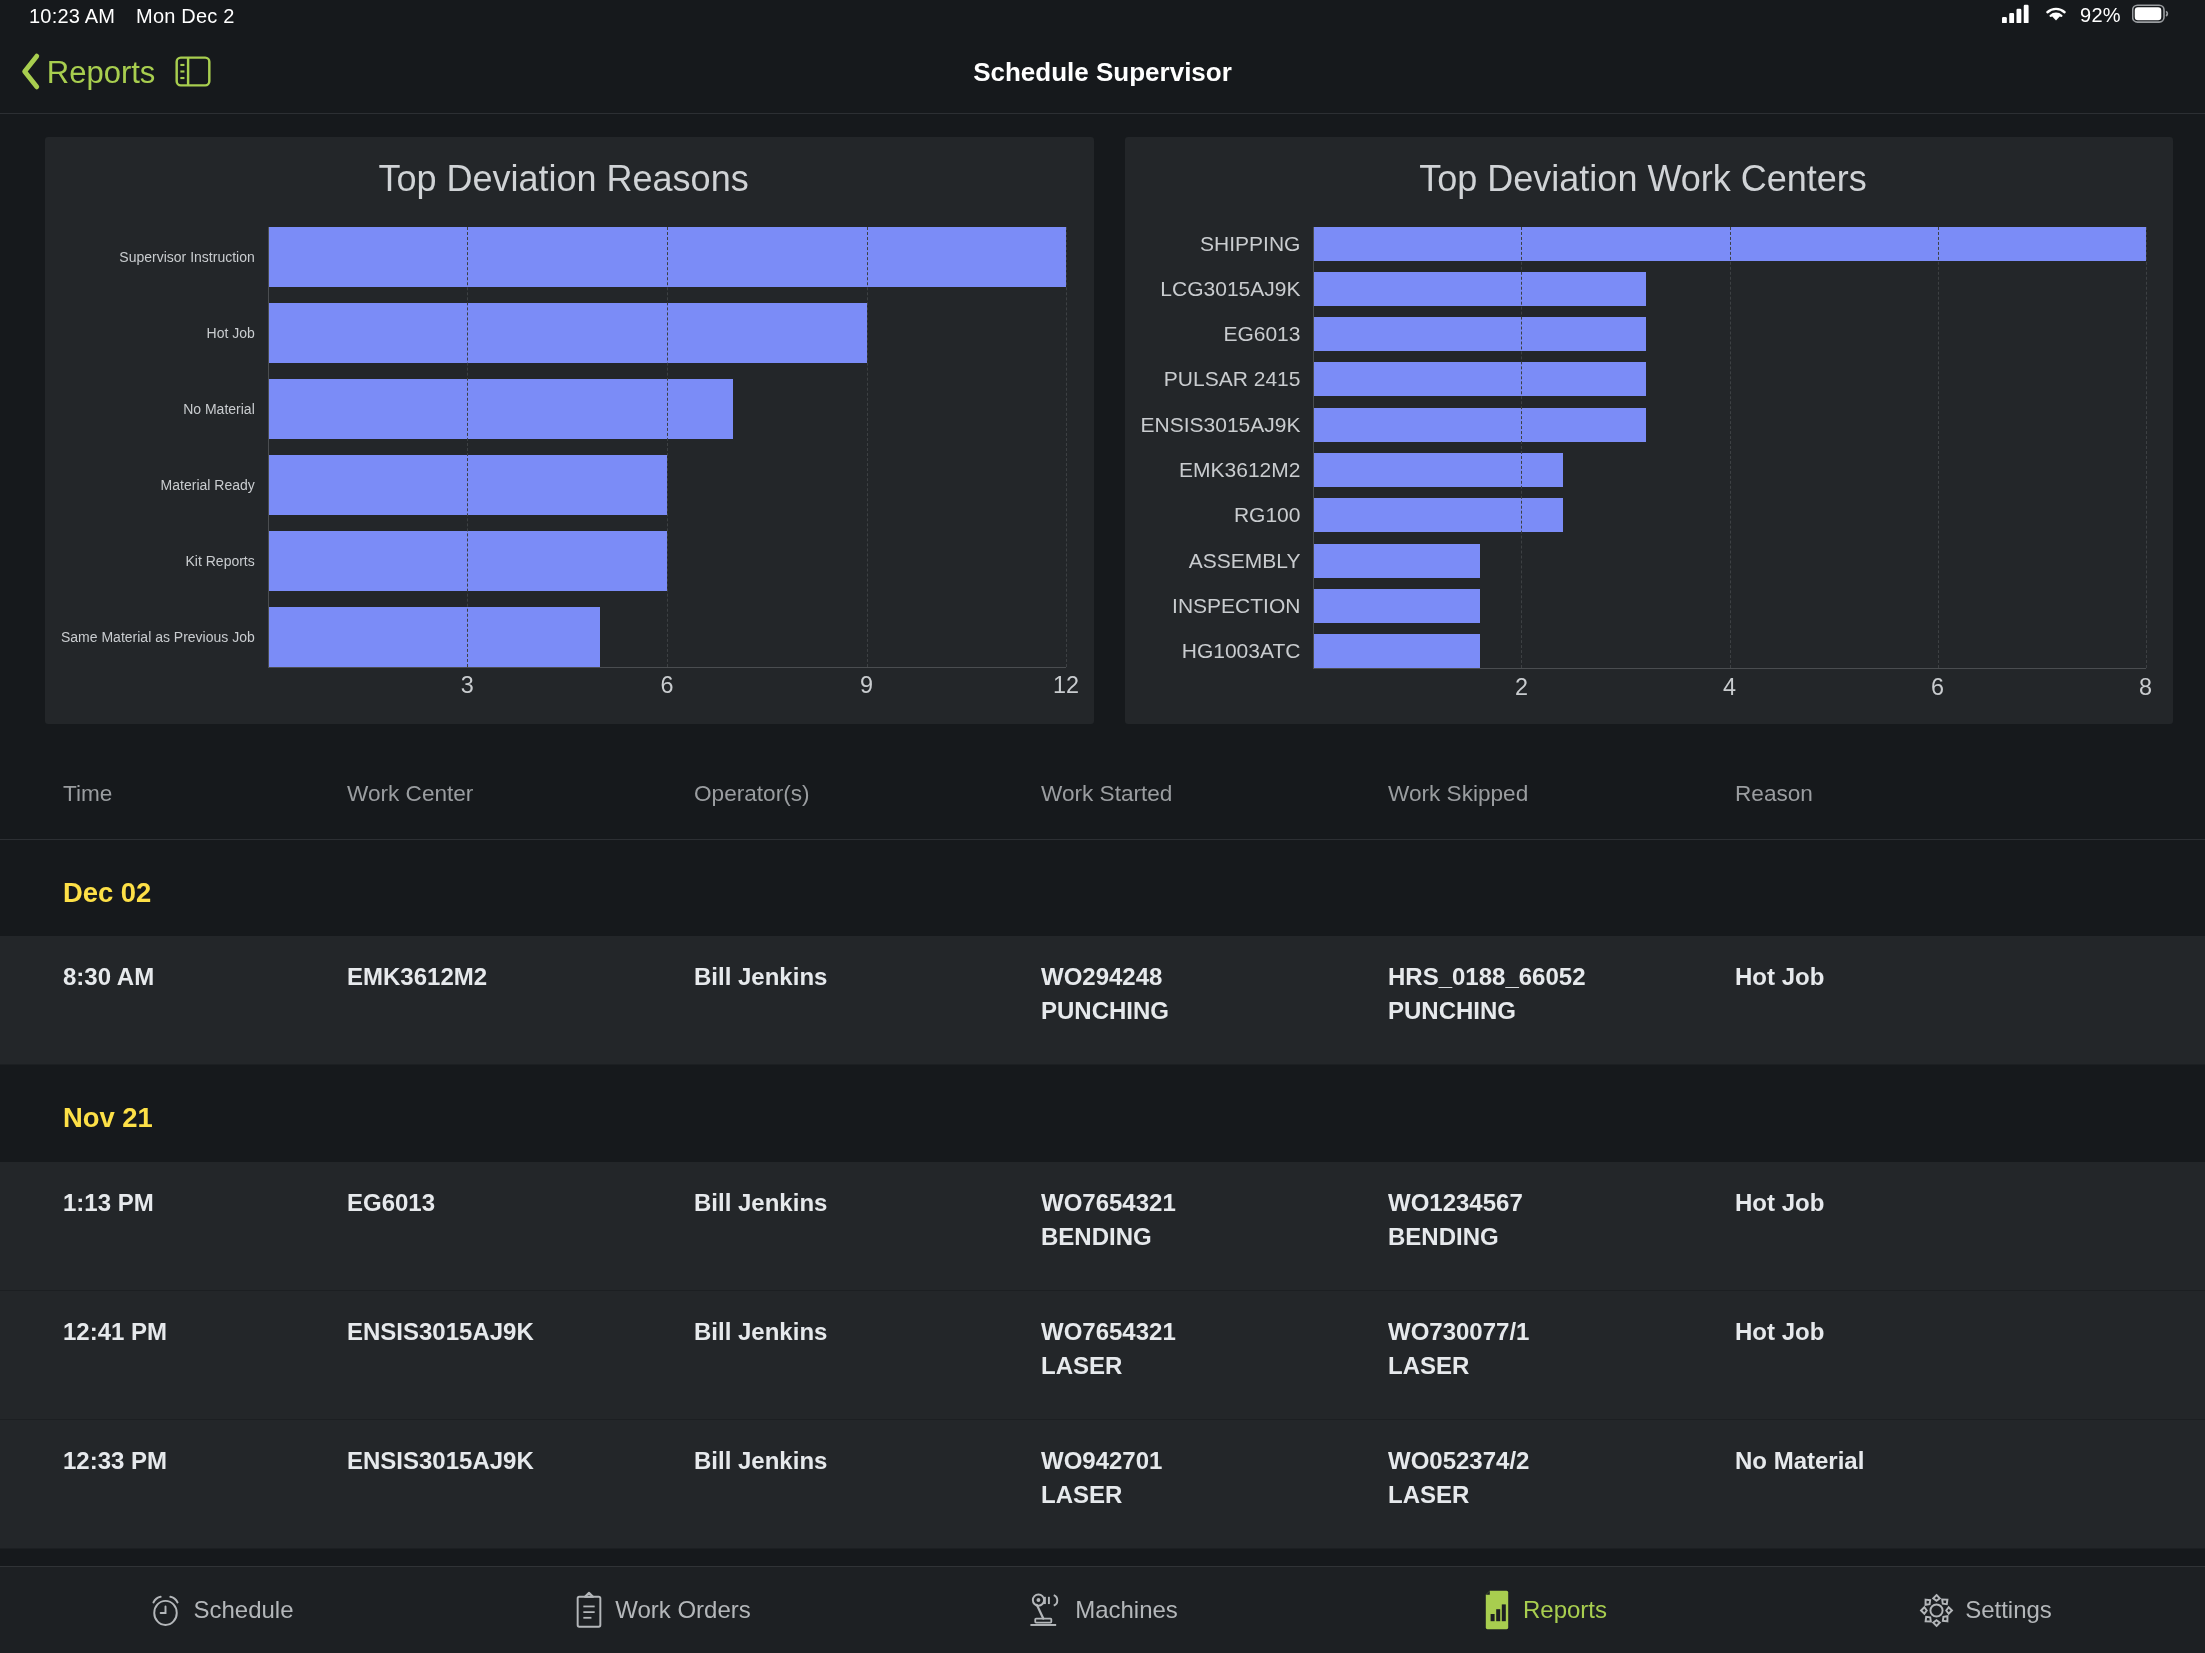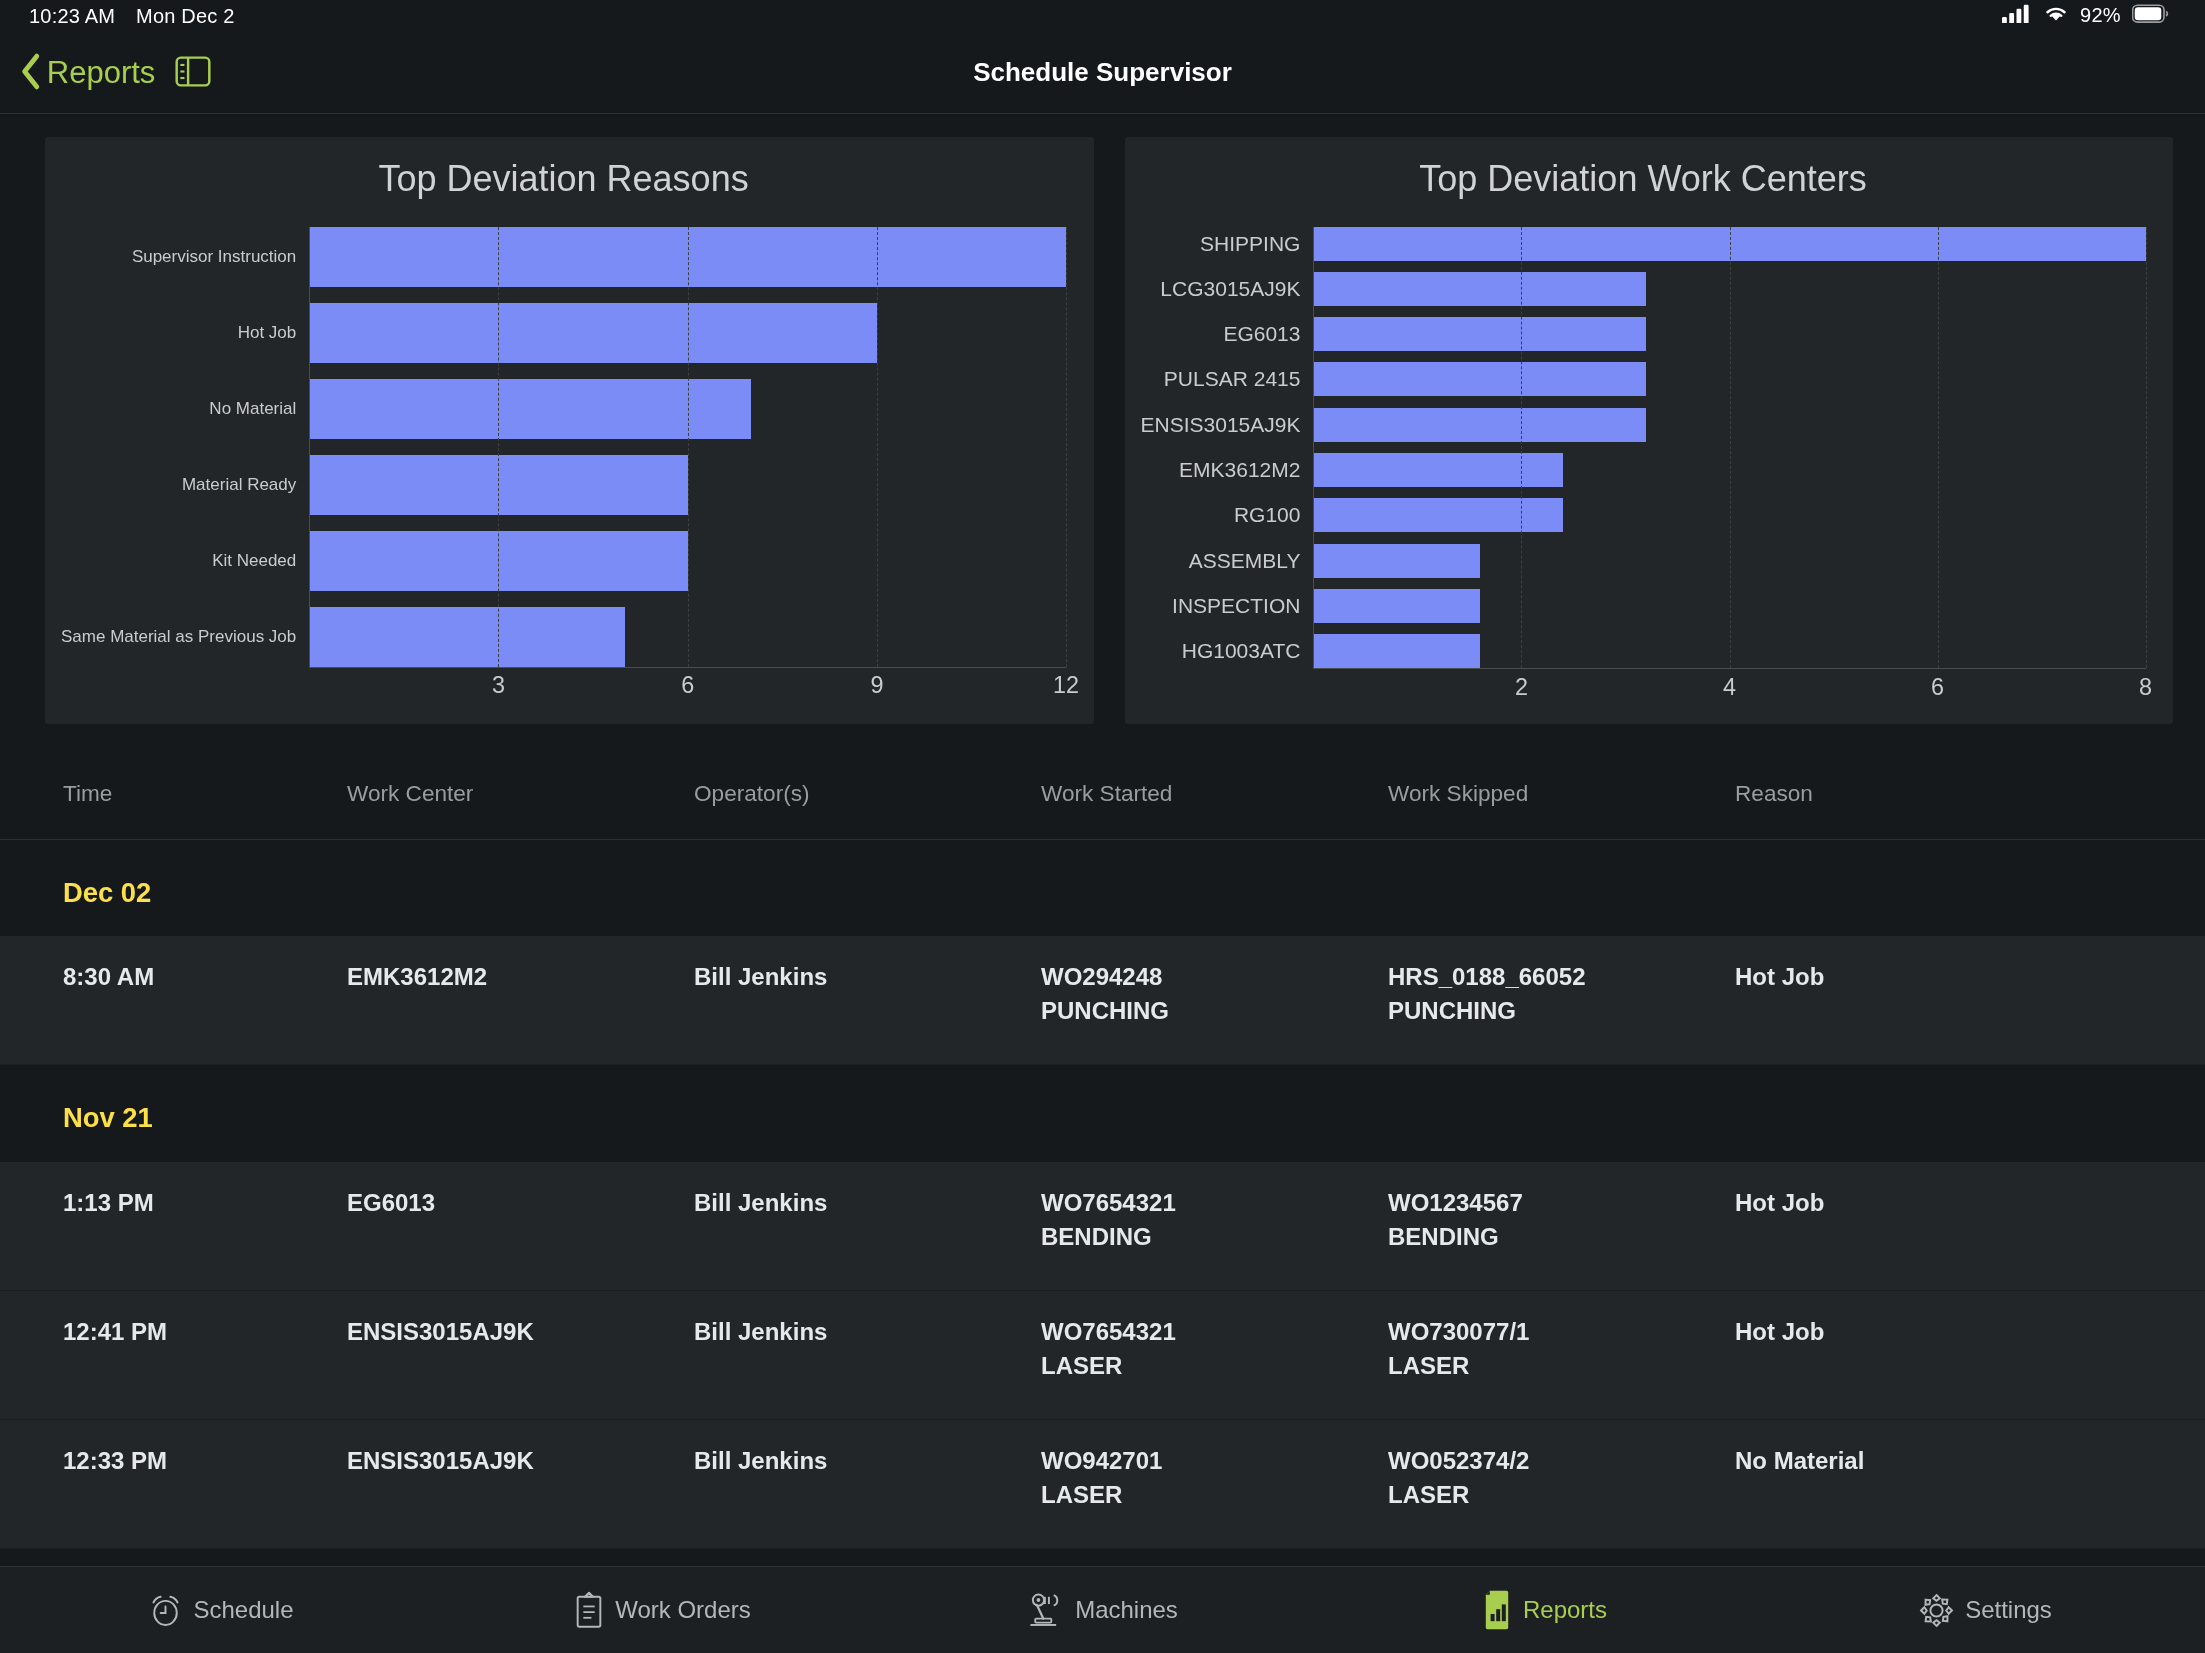--- a/index.html
+++ b/index.html
@@ -81,21 +81,21 @@
   .gridline.zero { border-left: 0.8px solid #4a4d50; }
   .axis-line { border-top: 0.8px solid #4a4d50; height: 0.8px; width: 100%; }
   .tick-row { position: relative; height: 37px; }
   .tick {
     position: absolute; top: 4.8px;
     transform: translateX(-50%);
     color: #c9cccf; font-size: 23.4px;
   }
 
   
-  #chart1 .cat-label { font-size: 17px; height: 60px; }
+  #chart1 .cat-label { font-size: 14px; height: 60px; }
   #chart1 .bar-slot  { height: 60px; }
   #chart1 .gap { height: 16px; }
 
   
   #chart2 .cat-label { font-size: 21px; height: 34px; }
   #chart2 .bar-slot  { height: 34px; }
   #chart2 .gap { height: 11.3px; }
 
   
   .table-wrap { margin-top: 37px; width: 100%; }
@@ -212,21 +212,21 @@
     <div class="chart-body">
       <div class="cat-col">
           <div class="cat-label">Supervisor Instruction</div>
           <div class="gap"></div>
           <div class="cat-label">Hot Job</div>
           <div class="gap"></div>
           <div class="cat-label">No Material</div>
           <div class="gap"></div>
           <div class="cat-label">Material Ready</div>
           <div class="gap"></div>
-          <div class="cat-label">Kit Needed</div>
+          <div class="cat-label">Kit Reports</div>
           <div class="gap"></div>
           <div class="cat-label">Same Material as Previous Job</div>
         </div>
       <div class="plot-col">
         <div class="plot-bars" style="position: relative;">
             <div class="plot-grid">
               <div class="gridline zero" style="left: 0px;"></div>
               <div class="gridline" style="left: 25%;"></div>
               <div class="gridline" style="left: 50%;"></div>
               <div class="gridline" style="left: 75%;"></div>

